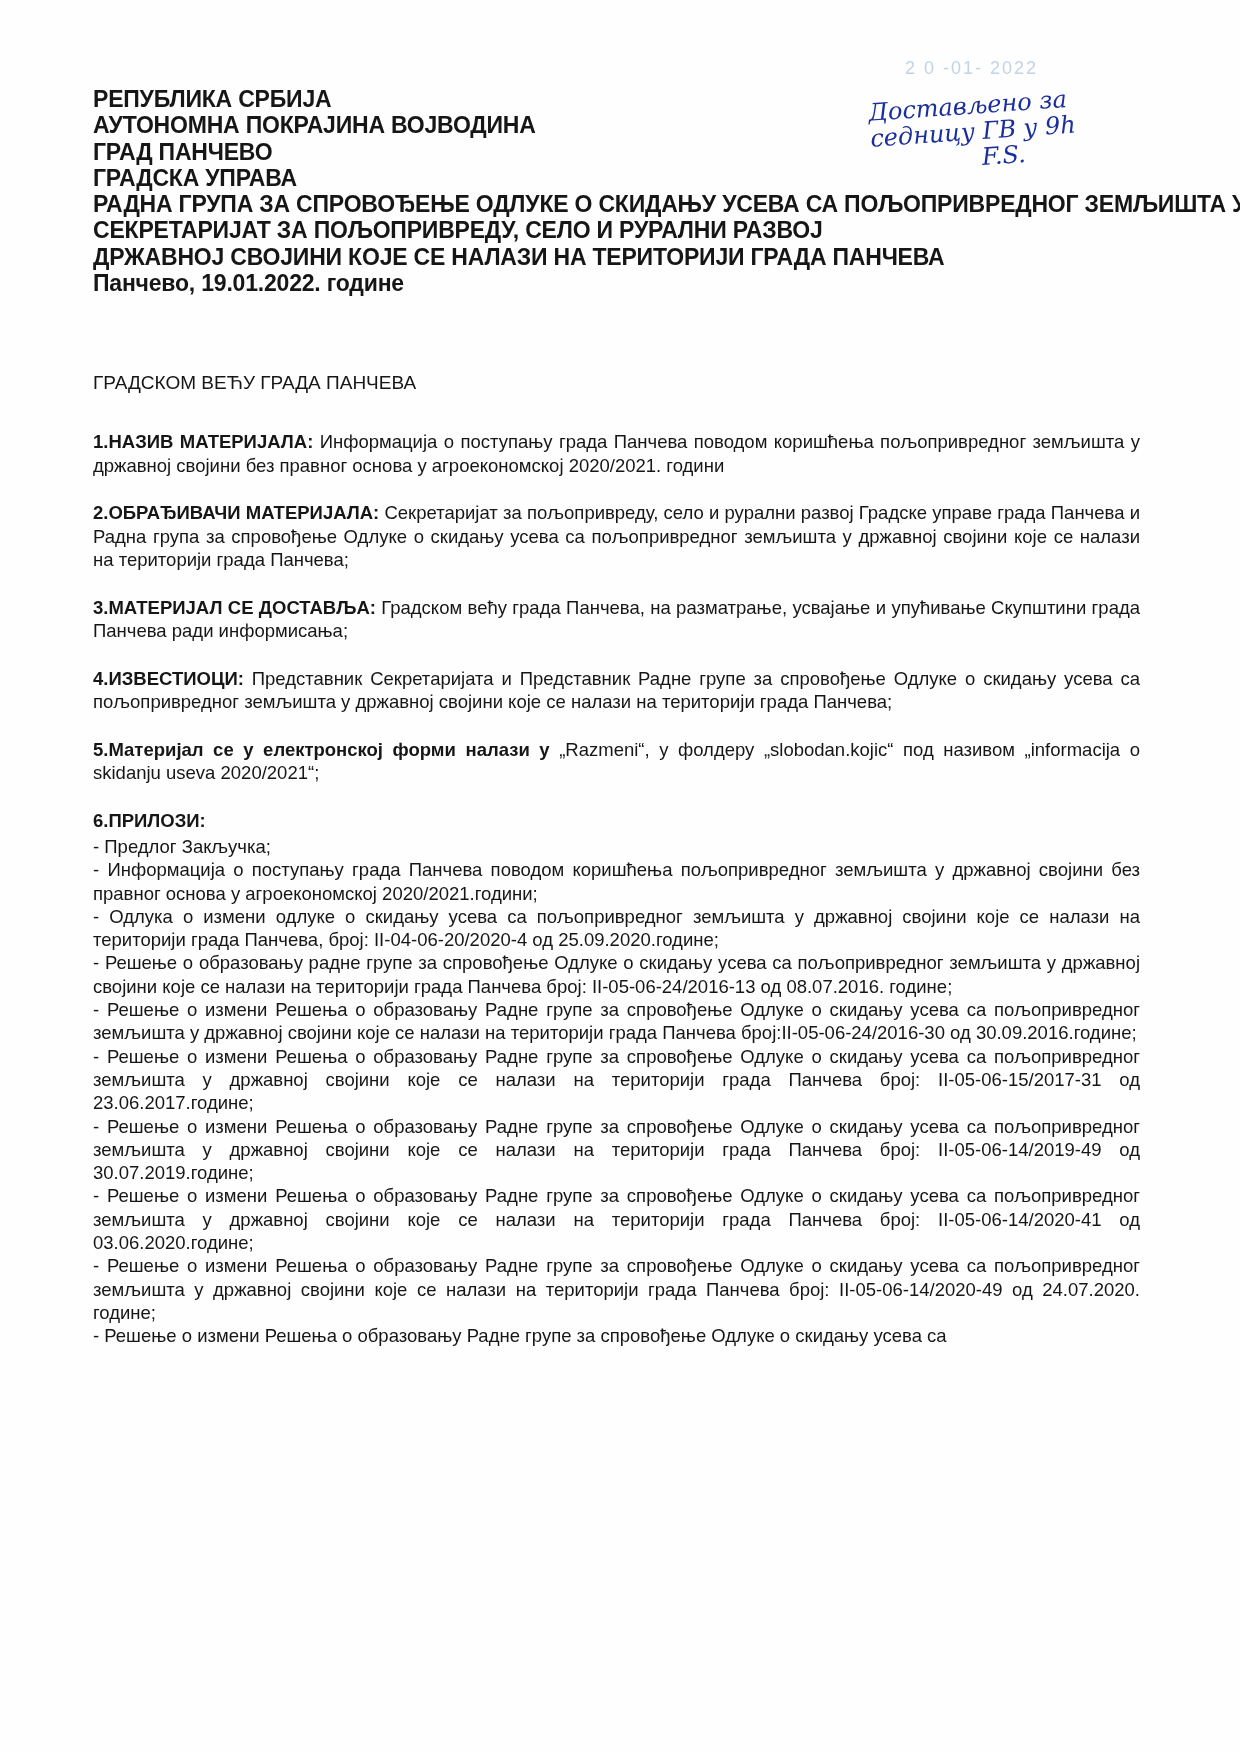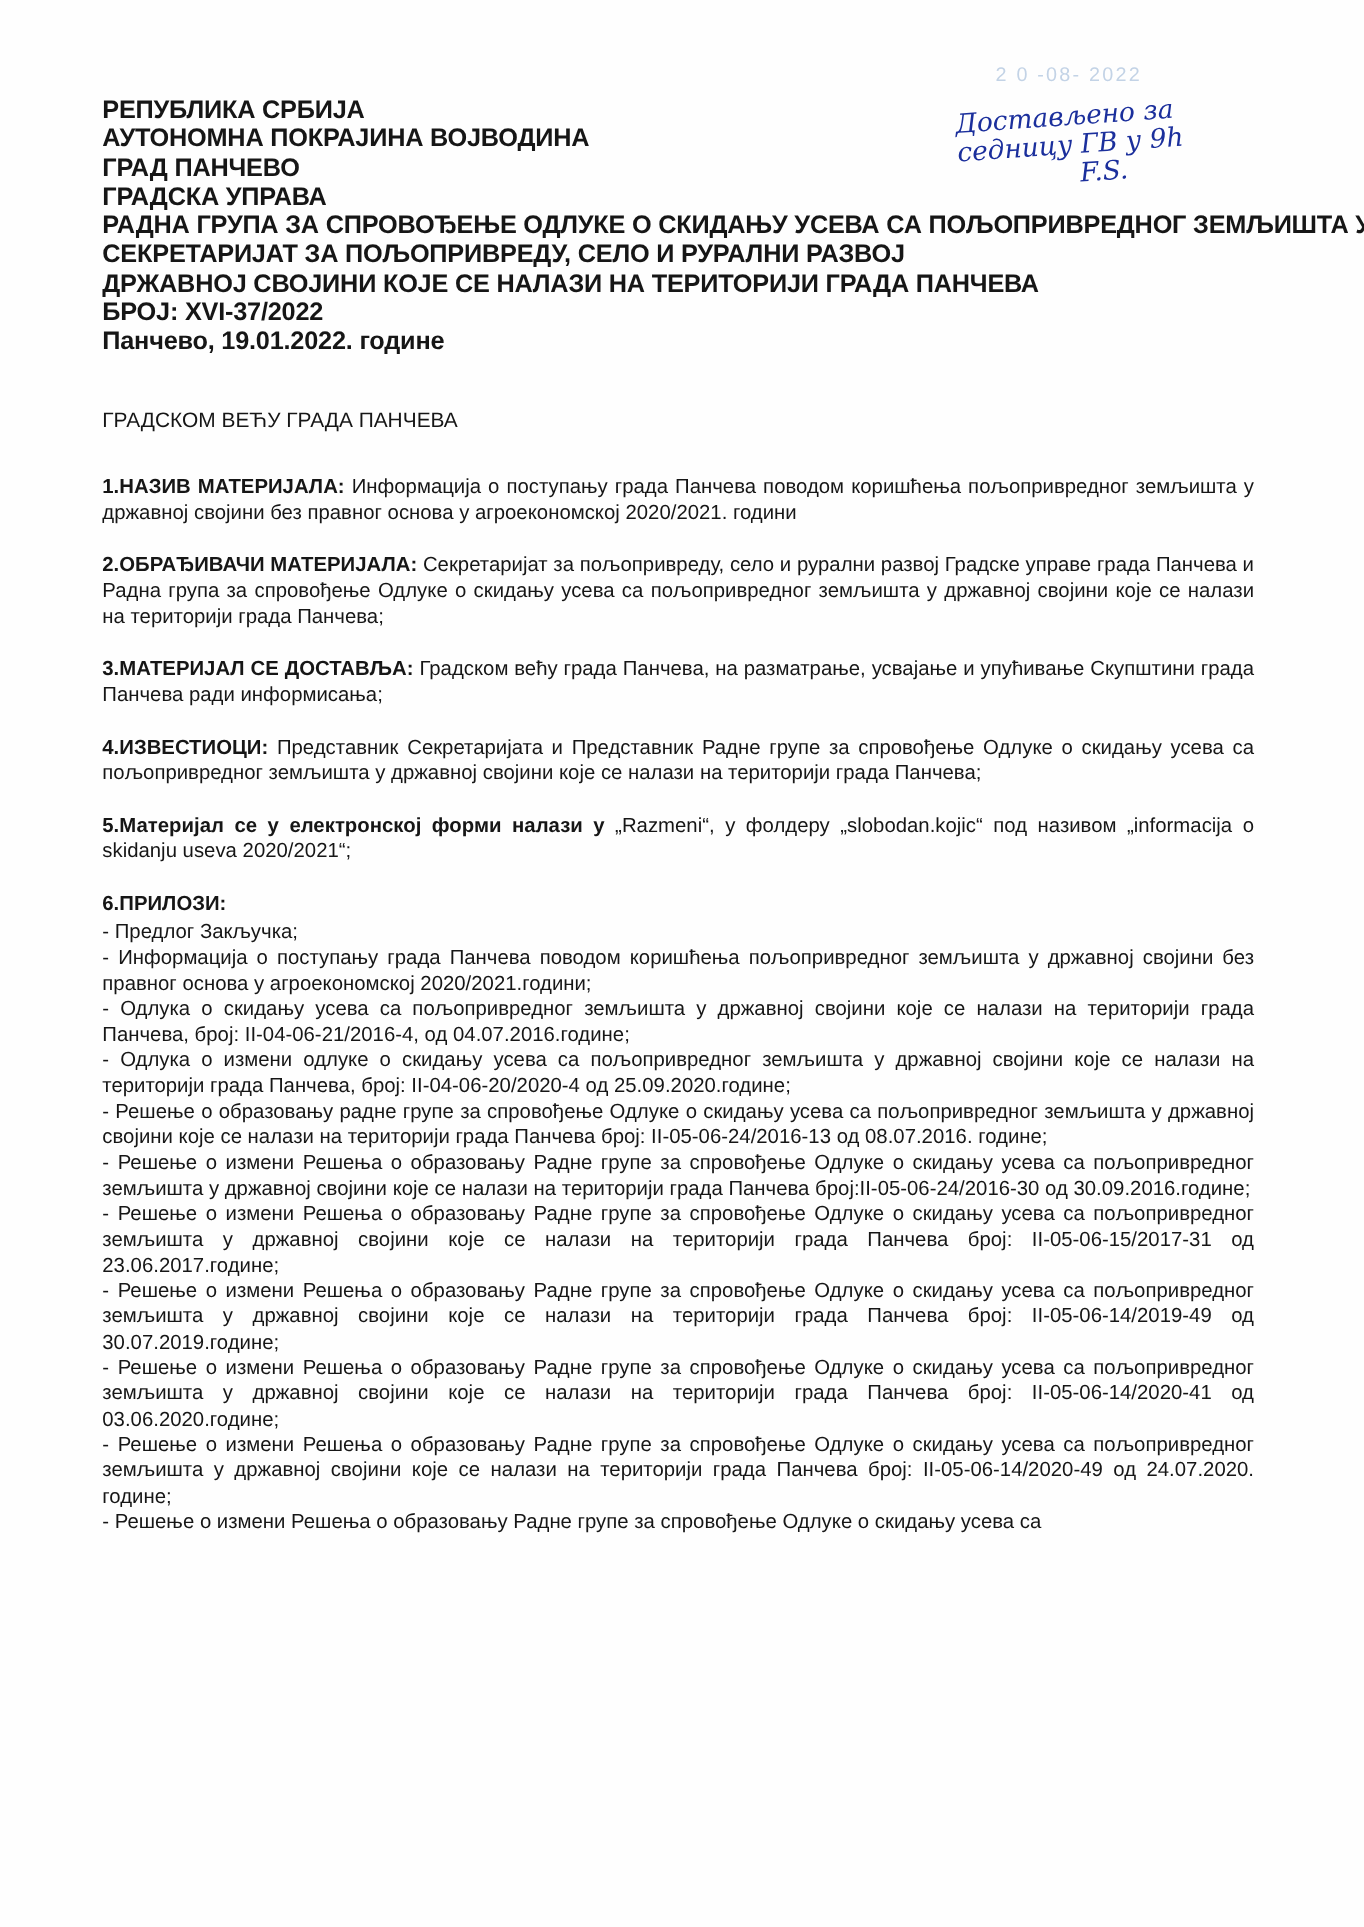--- a/index.html
+++ b/index.html
@@ -37,37 +37,36 @@
     .section b { font-weight: bold; }
     .attachments .item { text-align: justify; }
     .attachments .title { font-weight: bold; margin-bottom: 3px; }
     .att-list { line-height: 23.3px; }
   </style>
 </head>
 <body>
 
 <div class="page">
 
-  <div class="stamp">2 0 -08- 2022</div>
+  <div class="stamp">2 0 -01- 2022</div>
 
   <div class="handwriting">
     <div>Достављено за</div>
     <div>седницу ГВ у 9h</div>
     <div class="l3">F.S.</div>
   </div>
 
   <div class="header">
     <div>РЕПУБЛИКА СРБИЈА</div>
     <div>АУТОНОМНА ПОКРАЈИНА ВОЈВОДИНА</div>
     <div>ГРАД ПАНЧЕВО</div>
     <div>ГРАДСКА УПРАВА</div>
     <div>РАДНА ГРУПА ЗА СПРОВОЂЕЊЕ ОДЛУКЕ О СКИДАЊУ УСЕВА СА ПОЉОПРИВРЕДНОГ ЗЕМЉИШТА У</div>
     <div>СЕКРЕТАРИЈАТ ЗА ПОЉОПРИВРЕДУ, СЕЛО И РУРАЛНИ РАЗВОЈ</div>
     <div>ДРЖАВНОЈ СВОЈИНИ КОЈЕ СЕ НАЛАЗИ НА ТЕРИТОРИЈИ ГРАДА ПАНЧЕВА</div>
-    <div>БРОЈ: XVI-37/2022</div>
     <div>Панчево, 19.01.2022. године</div>
   </div>
 
   <div class="addressee">ГРАДСКОМ ВЕЋУ ГРАДА ПАНЧЕВА</div>
 
   <div class="body">
     <div class="section">
       <b>1.НАЗИВ МАТЕРИЈАЛА:</b><span> Информација о поступању града Панчева поводом коришћења пољопривредног земљишта у државној својини без правног основа у агроекономској 2020/2021. години</span>
     </div>
     <div class="section">
@@ -81,21 +80,20 @@
     </div>
     <div class="section">
       <b>5.Материјал се у електронској форми налази у</b><span> „Razmeni“, у фолдеру „slobodan.kojic“ под називом „informacija o skidanju useva 2020/2021“;</span>
     </div>
 
     <div class="attachments">
       <div class="title">6.ПРИЛОЗИ:</div>
       <div class="att-list">
         <div class="item">- Предлог Закључка;</div>
         <div class="item">- Информација о поступању града Панчева поводом коришћења пољопривредног земљишта у државној својини без правног основа у агроекономској 2020/2021.години;</div>
-        <div class="item">- Одлука о скидању усева са пољопривредног земљишта у државној својини које се налази на територији града Панчева, број: II-04-06-21/2016-4, од 04.07.2016.године;</div>
         <div class="item">- Одлука о измени одлуке о скидању усева са пољопривредног земљишта у државној својини које се налази на територији града Панчева, број: II-04-06-20/2020-4 од 25.09.2020.године;</div>
         <div class="item">- Решење о образовању радне групе за спровођење Одлуке о скидању усева са пољопривредног земљишта у државној својини које се налази на територији града Панчева број: II-05-06-24/2016-13 од 08.07.2016. године;</div>
         <div class="item">- Решење о измени Решења о образовању Радне групе за спровођење Одлуке о скидању усева са пољопривредног земљишта у државној својини које се налази на територији града Панчева број:II-05-06-24/2016-30 од 30.09.2016.године;</div>
         <div class="item">- Решење о измени Решења о образовању Радне групе за спровођење Одлуке о скидању усева са пољопривредног земљишта у државној својини које се налази на територији града Панчева број: II-05-06-15/2017-31 од 23.06.2017.године;</div>
         <div class="item">- Решење о измени Решења о образовању Радне групе за спровођење Одлуке о скидању усева са пољопривредног земљишта у државној својини које се налази на територији града Панчева број: II-05-06-14/2019-49 од 30.07.2019.године;</div>
         <div class="item">- Решење о измени Решења о образовању Радне групе за спровођење Одлуке о скидању усева са пољопривредног земљишта у државној својини које се налази на територији града Панчева број: II-05-06-14/2020-41 од 03.06.2020.године;</div>
         <div class="item">- Решење о измени Решења о образовању Радне групе за спровођење Одлуке о скидању усева са пољопривредног земљишта у државној својини које се налази на територији града Панчева број: II-05-06-14/2020-49 од 24.07.2020. године;</div>
         <div class="item">- Решење о измени Решења о образовању Радне групе за спровођење Одлуке о скидању усева са</div>
       </div>
     </div>

